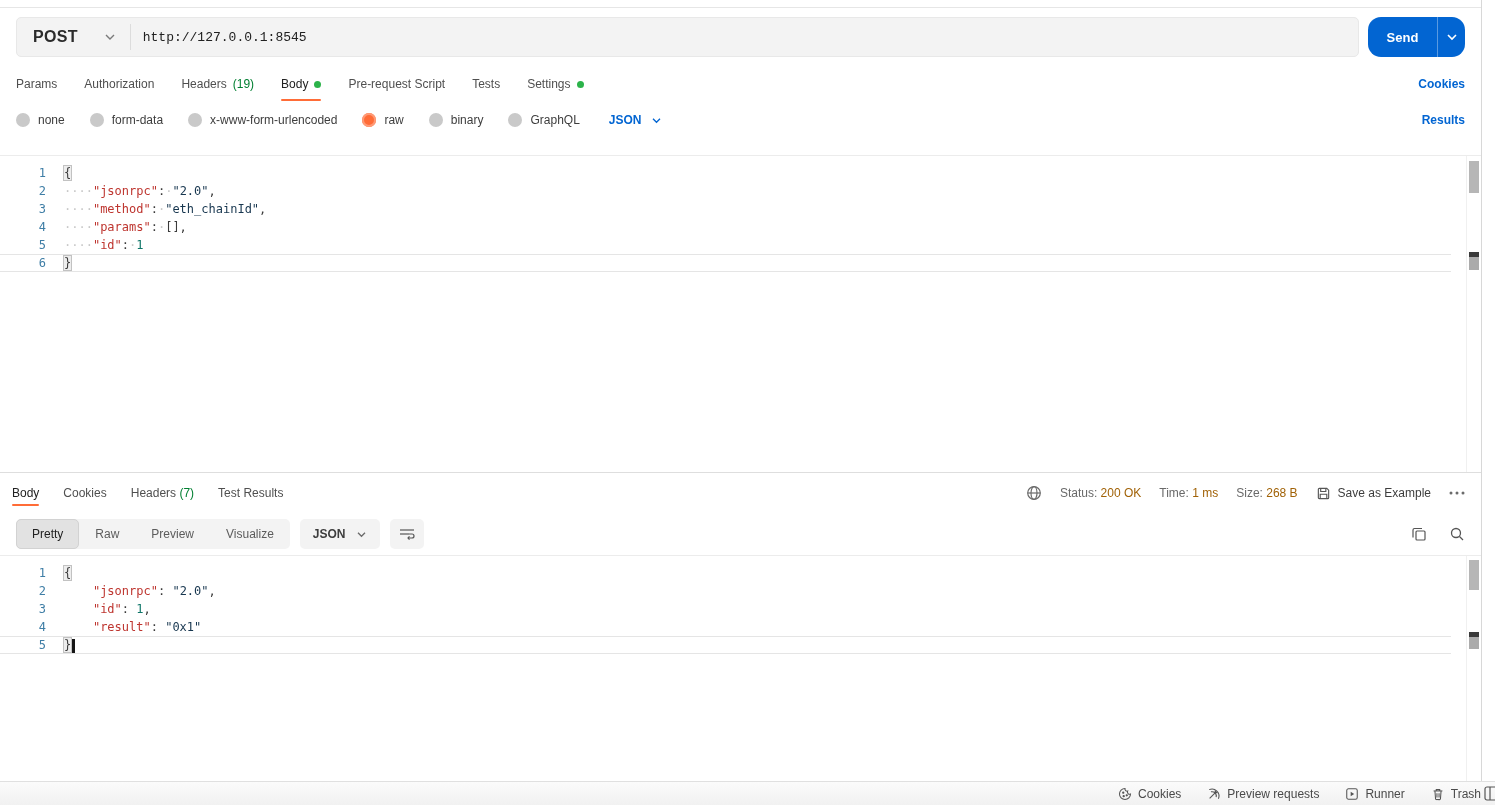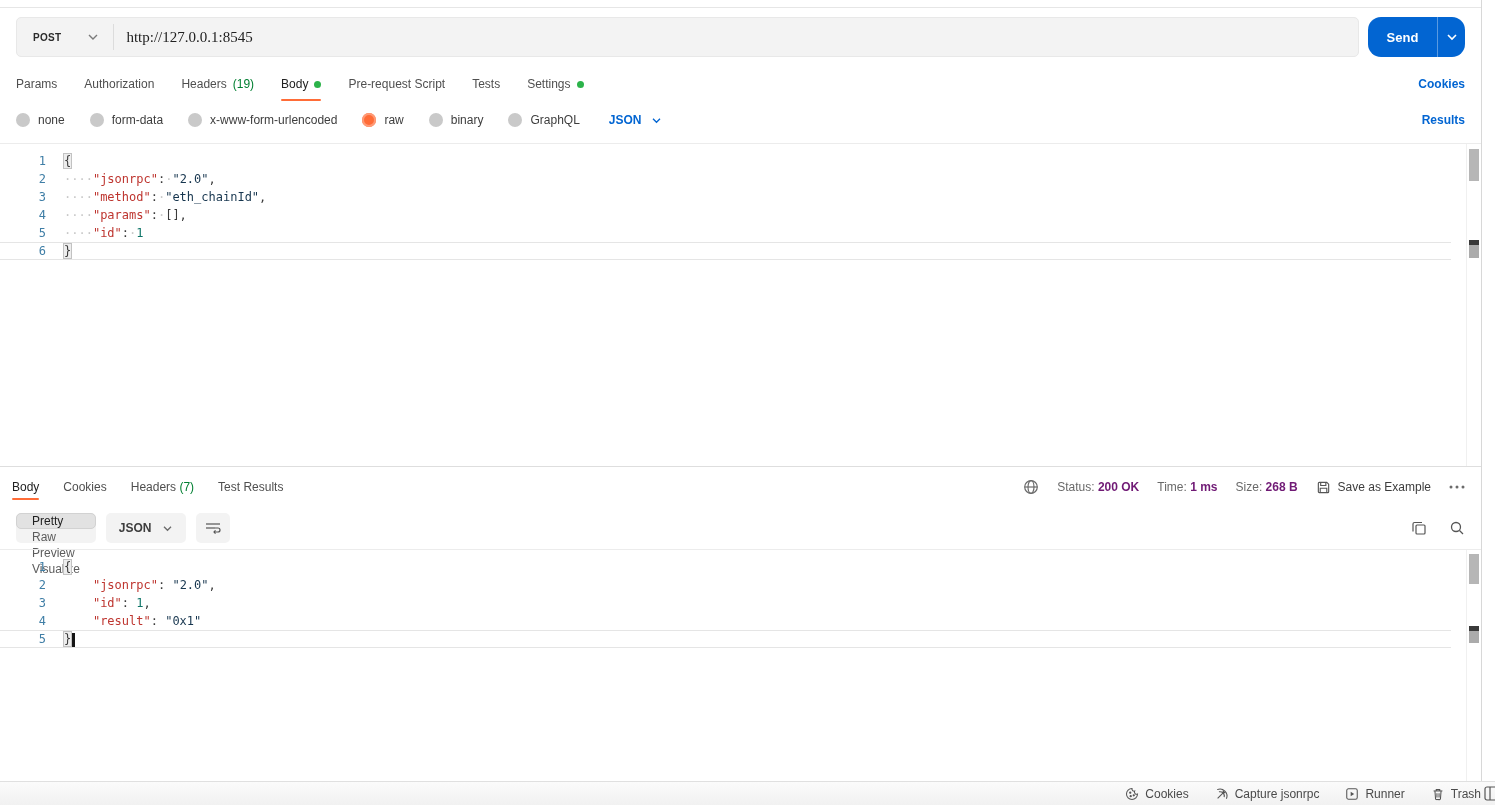--- a/index.html
+++ b/index.html
@@ -7,45 +7,45 @@
     font-family:"Liberation Sans", sans-serif; color:#212121; }
   .main { position:absolute; top:0; left:0; width:1482px; height:781px;
     border-right:1px solid #D8D8D8; background:#fff; display:flex; flex-direction:column; }
   .top-strip { height:8px; border-bottom:1px solid #E6E6E6; flex:none; }
 
   
   .url-row { display:flex; gap:9px; margin:9px 16px 0 16px; height:40px; flex:none; }
   .url-control { flex:1; display:flex; align-items:stretch; background:#F3F3F3;
     border:1px solid #E8E8E8; border-radius:5px; overflow:hidden; }
   .method { display:flex; align-items:center; gap:26px; padding:0 14px 0 16px;
-    font-size:10px; font-weight:bold; letter-spacing:.3px; color:#2B2B2B; cursor:pointer; }
+    font-size:16px; font-weight:bold; letter-spacing:.3px; color:#2B2B2B; cursor:pointer; }
   .url-divider { width:1px; background:#DCDCDC; margin:6px 0; }
   .url-input { flex:1; border:none; background:transparent; outline:none;
-    font-size:15px; color:#212121; padding:0 12px; font-family:Liberation Serif, serif; }
+    font-size:13px; color:#212121; padding:0 12px; font-family:Liberation Mono, monospace; }
   .send-btn { width:97px; display:flex; align-items:stretch; background:#0265D2;
     border:none; border-radius:13px; cursor:pointer; padding:0; overflow:hidden; }
   .send-label { flex:1; display:flex; align-items:center; justify-content:center;
     color:#fff; font-size:13px; font-weight:bold; }
   .send-caret { width:28px; display:flex; align-items:center; justify-content:center;
     border-left:1px solid rgba(255,255,255,.35); }
 
   
   .req-tabs { display:flex; align-items:center; gap:27px; margin:12px 16px 0 16px;
     height:30px; font-size:12px; color:#4F4F4F; flex:none; }
   .rq-tab { position:relative; padding:8px 0; cursor:pointer; display:flex; align-items:center; gap:6px; }
   .rq-tab.active { color:#212121; }
   .rq-tab.active::after { content:""; position:absolute; left:0; right:0; bottom:-2px;
     height:2px; background:#FF6C37; border-radius:1px; }
   .count { color:#007F31; }
   .gdot { width:7px; height:7px; border-radius:50%; background:#2CB34A; display:inline-block; }
   .spacer { flex:1; }
   .blue-link { color:#0265D2; font-weight:bold; font-size:12px; cursor:pointer; }
 
   
-  .mode-row { display:flex; align-items:center; gap:25px; margin:10px 16px 12px 16px;
+  .mode-row { display:flex; align-items:center; gap:25px; margin:10px 16px 24px 16px;
     height:22px; font-size:12px; color:#3D3D3D; flex:none; }
   .radio-opt { display:flex; align-items:center; gap:8px; cursor:pointer; }
   .radio { width:14px; height:14px; border-radius:50%; background:#C9C9C9; flex:none; }
   .radio.sel { background:#FF6C37; box-shadow:0 0 0 0 #fff, inset 0 0 0 2px #FF9A76; }
   .lang-select { display:flex; align-items:center; gap:9px; color:#0265D2; font-weight:bold;
     cursor:pointer; margin-left:4px; }
 
   
   .editor { position:relative; border-top:1px solid #ECECEC;
     font-family:"DejaVu Sans Mono","Liberation Mono",monospace; font-size:12px;
@@ -71,26 +71,26 @@
 
   
   .response-pane { border-top:1px solid #DEDEDE; display:flex; flex-direction:column; flex:1; min-height:0; }
   .res-tabs { display:flex; align-items:center; gap:24px; padding:0 16px 0 12px;
     height:40px; font-size:12px; color:#4F4F4F; flex:none; }
   .rs-tab { position:relative; padding:12px 0; cursor:pointer; }
   .rs-tab.active { color:#212121; }
   .rs-tab.active::after { content:""; position:absolute; left:0; right:0; bottom:6px;
     height:2px; background:#FF6C37; border-radius:1px; }
   .res-meta { display:flex; align-items:center; gap:18px; font-size:12px; color:#696969; }
-  .meta-pair b { font-weight:bold; color:#701a75; }
+  .meta-pair b { font-weight:normal; color:#a16207; }
   .save-example { display:flex; align-items:center; gap:7px; color:#3D3D3D; cursor:pointer; }
   .icon-btn { display:flex; align-items:center; justify-content:center; cursor:pointer; }
 
   .view-row { display:flex; align-items:center; padding:0 16px 0 16px; height:42px; flex:none; gap:10px; }
-  .seg { display:flex; background:#F3F3F3; border-radius:5px; height:30px; align-items:stretch;flex-direction:column; }
+  .seg { display:flex; background:#F3F3F3; border-radius:5px; height:30px; align-items:stretch; }
   .seg-item { display:flex; align-items:center; padding:0 15px; font-size:12px;
     color:#5C5C5C; border-radius:5px; cursor:pointer; border:1px solid transparent; }
   .seg-item.active { background:#E2E2E2; border-color:#D2D2D2; color:#212121; }
   .pill { display:flex; align-items:center; gap:10px; background:#F3F3F3; border-radius:5px;
     height:30px; padding:0 13px; font-size:12px; font-weight:bold; color:#3D3D3D; cursor:pointer; }
   .pill.square { width:34px; justify-content:center; padding:0; }
   .view-right { margin-left:auto; display:flex; align-items:center; gap:22px; }
 
   
   .status-bar { position:absolute; left:0; right:0; bottom:0; height:24px;
@@ -356,21 +356,21 @@
     </svg>
     <span>Cookies</span>
   </span>
   <span class="sb-item">
     <svg class="ic" width="14" height="14" viewBox="0 0 16 16" fill="none" stroke="#555" stroke-width="1.2">
       <path d="M3 13 L9 7"></path>
         <path d="M9 7 l2.2-.4 -1.8-1.8z" fill="#555"></path>
       <path d="M4.5 5.5 a5 5 0 0 1 6 6"></path>
         <path d="M2.5 3 a8 8 0 0 1 10.5 10.5"></path>
     </svg>
-    <span>Capture jsonrpc</span>
+    <span>Preview requests</span>
   </span>
   <span class="sb-item">
     <svg class="ic" width="14" height="14" viewBox="0 0 16 16" fill="none" stroke="#555" stroke-width="1.2">
       <rect x="2" y="2" width="12" height="12" rx="2"></rect>
         <path d="M6.5 5.5 l4 2.5 -4 2.5z" fill="#555" stroke="none"></path>
     </svg>
     <span>Runner</span>
   </span>
   <span class="sb-item">
     <svg class="ic" width="14" height="14" viewBox="0 0 16 16" fill="none" stroke="#555" stroke-width="1.2">

